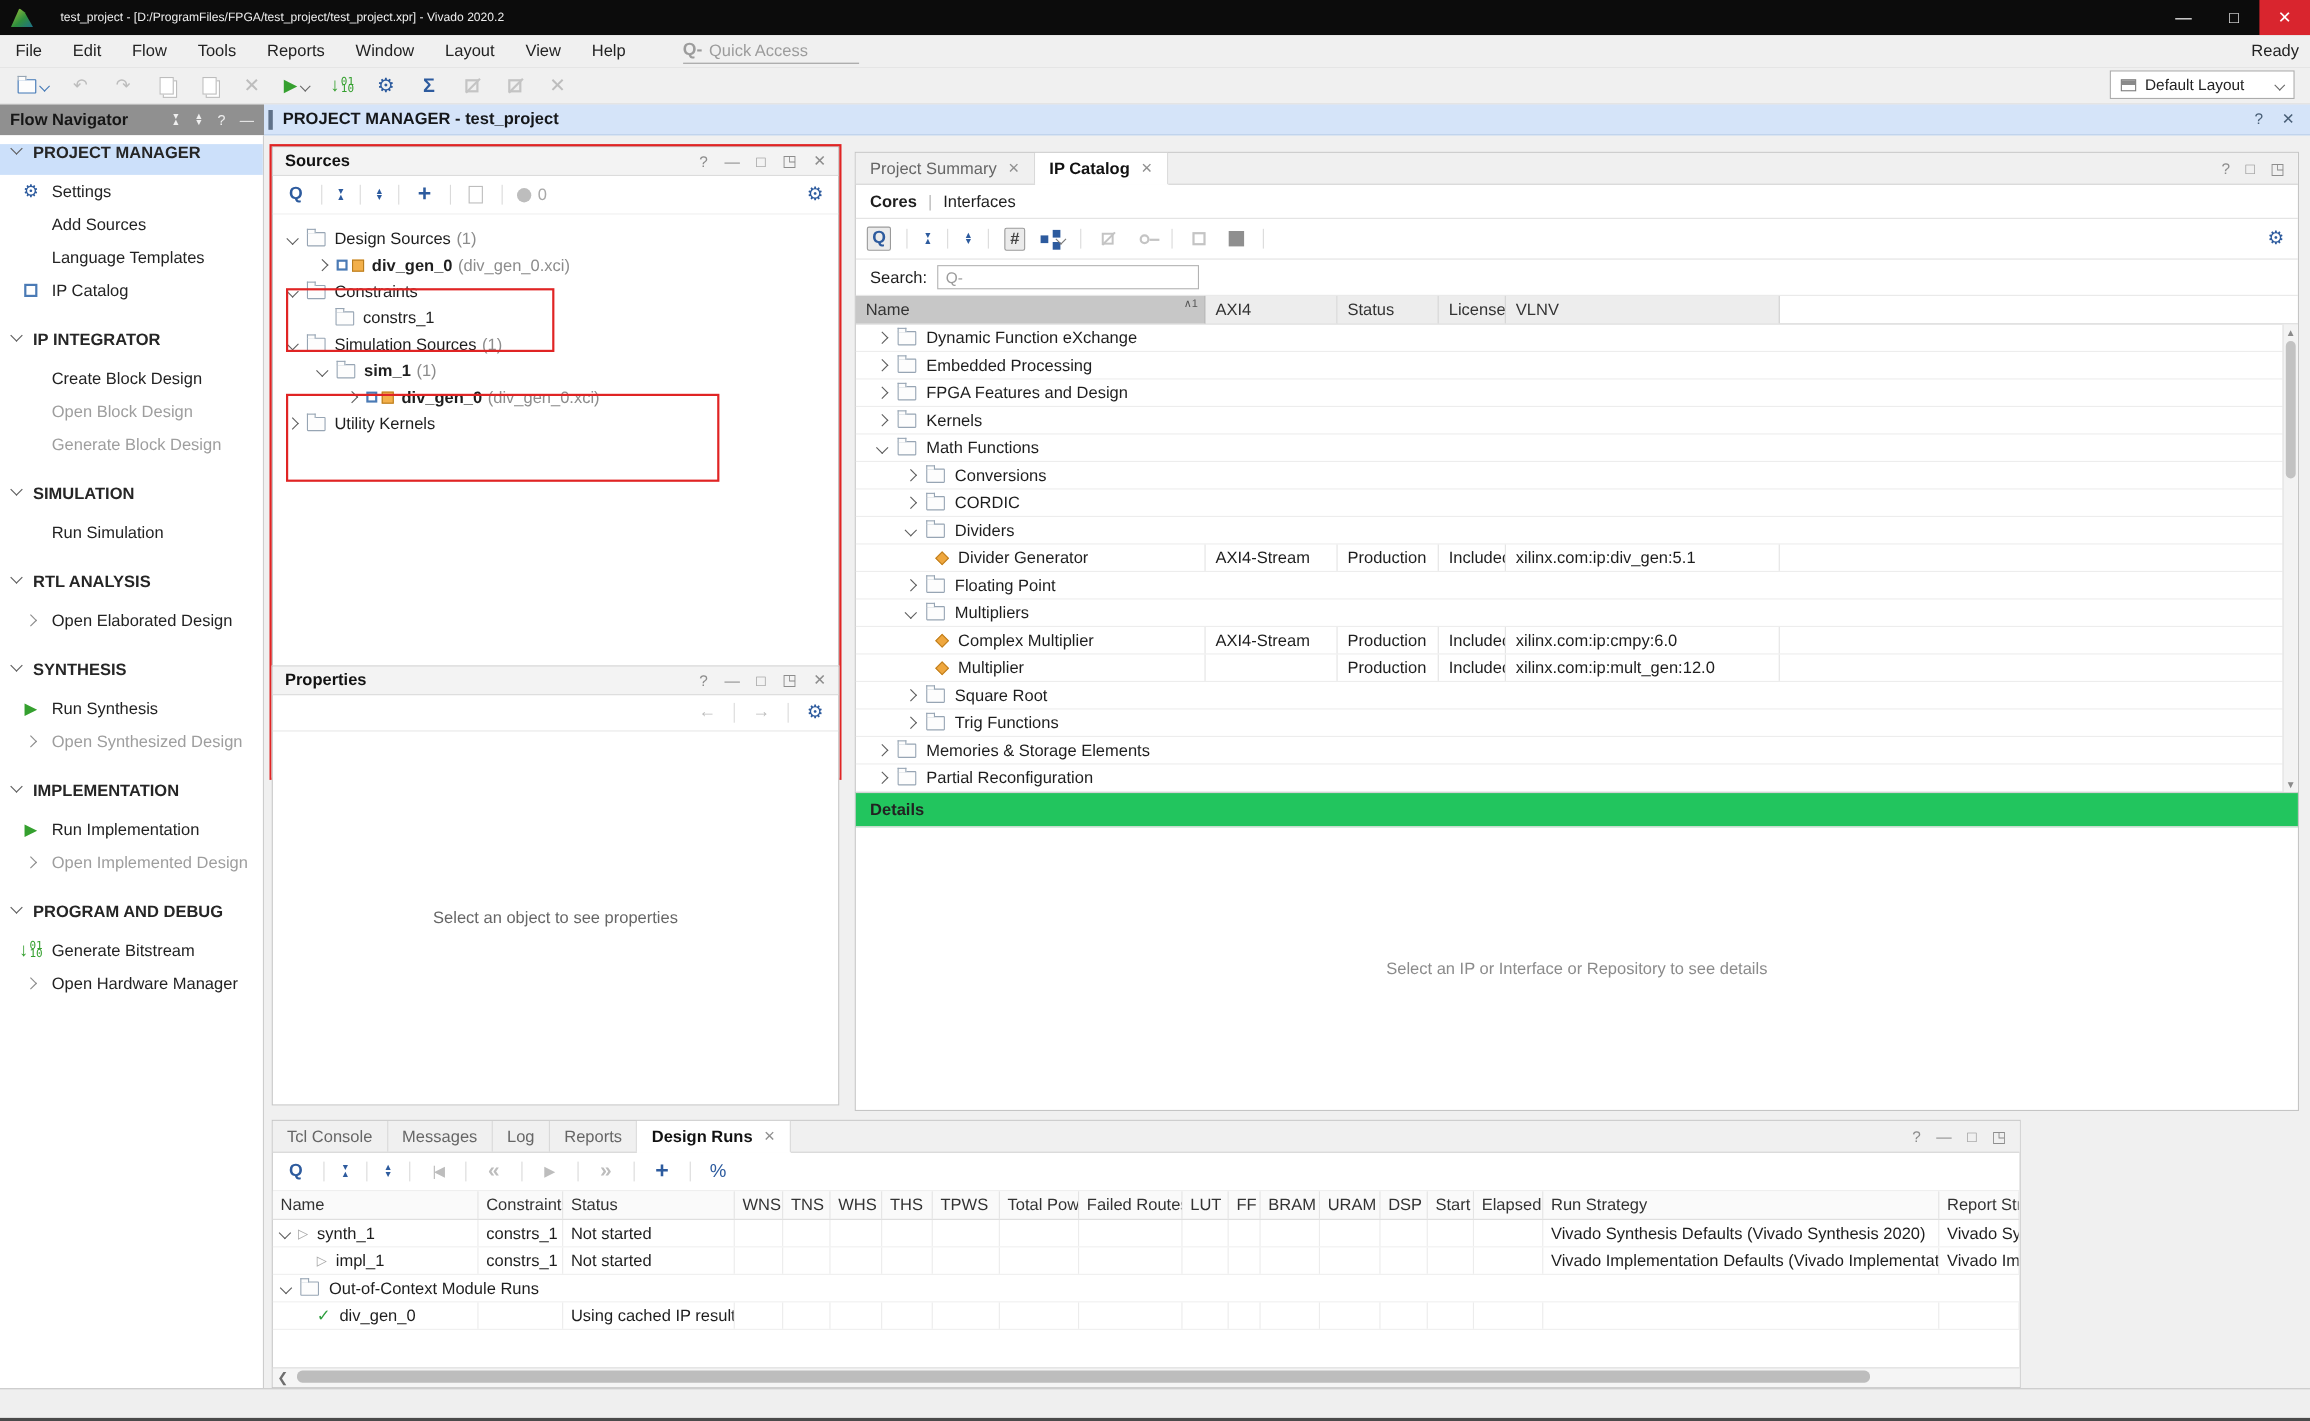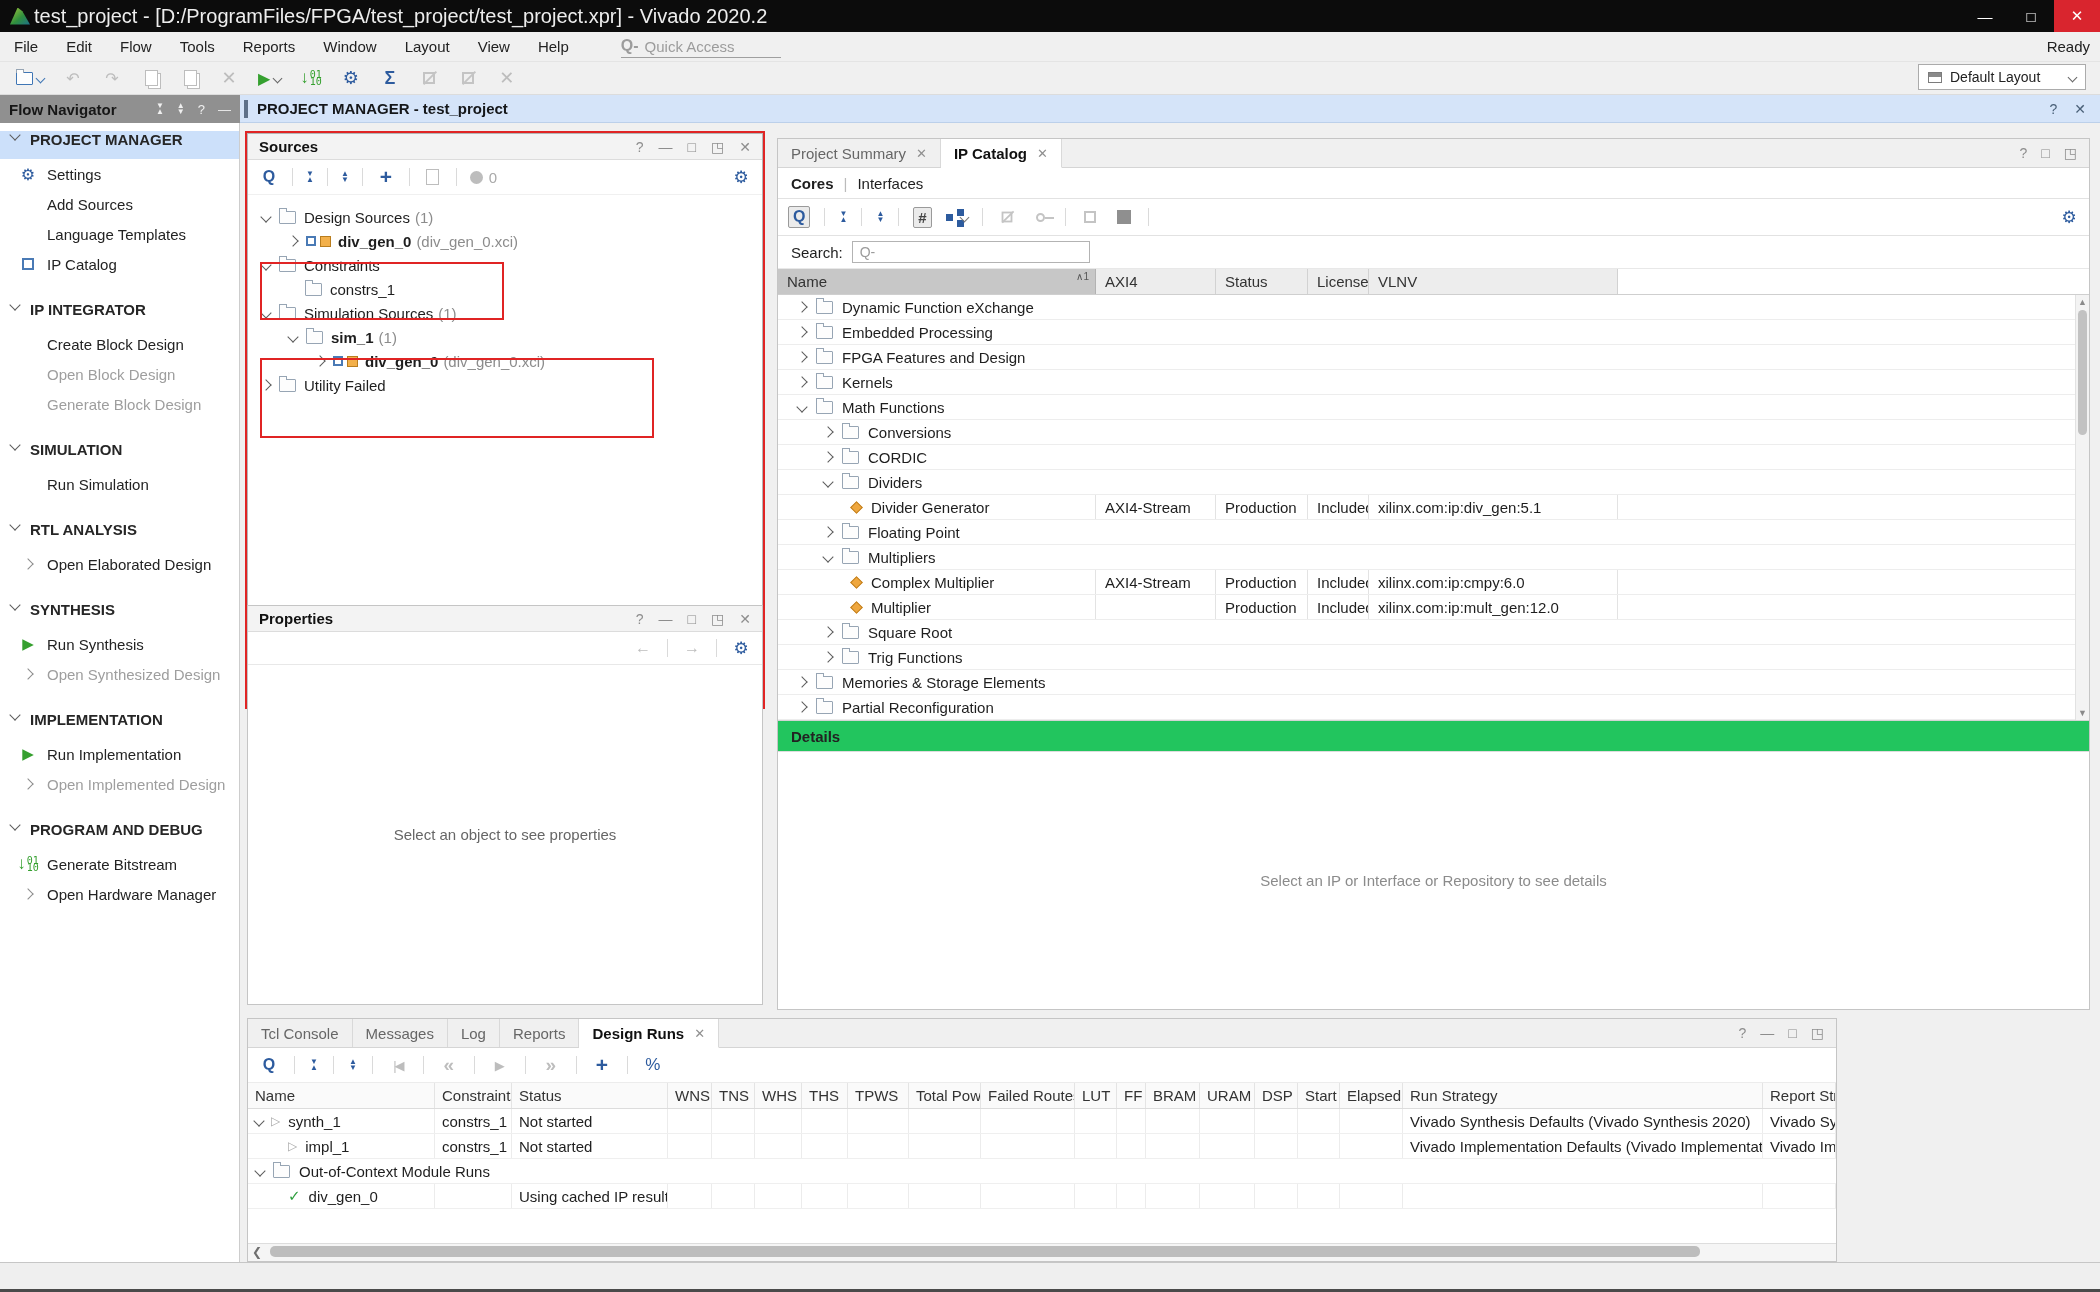--- a/index.html
+++ b/index.html
@@ -5,21 +5,21 @@
 html,body{margin:0;padding:0}
 .app{position:relative;width:2100px;height:1292px;background:#f0f0f0;overflow:hidden;
      font-family:"Liberation Sans","DejaVu Sans",sans-serif;font-size:15px;color:#1e1e1e}
 
 
 .titlebar{position:absolute;left:0;top:0;width:2100px;height:32px;background:#0c0c0c;
           display:flex;align-items:center;color:#ededed}
 .logo{margin-left:10px;width:20px;height:17px;flex:none;
       background:linear-gradient(140deg,#a3c53a,#2f8f3e 55%,#1d6f8c);
       clip-path:polygon(0 100%,38% 0,62% 22%,100% 100%)}
-.title{margin-left:4px;font-size:20px;white-space:nowrap}
+.title{margin-left:25px;font-size:11px;white-space:nowrap}
 .win-btns{margin-left:auto;display:flex;height:100%}
 .wbtn{width:46px;display:flex;align-items:center;justify-content:center;font-size:15px;color:#fff}
 .wbtn.close{background:#d9252e}
 
 
 .menubar{position:absolute;left:0;top:32px;width:2100px;height:30px;background:#f0f0f0;
          display:flex;align-items:center;border-bottom:1px solid #e4e4e4;box-sizing:border-box}
 .menu-item{padding:0 14px;color:#222;white-space:nowrap}
 .qa-box{margin-left:38px;width:160px;height:22px;border-bottom:1px solid #9f9f9f;
         display:flex;align-items:center;gap:6px;color:#9c9c9c}
@@ -492,21 +492,21 @@
           <span class="srcip">
             <span class="chip"></span>
             <span class="osq"></span>
           </span>
           <span class="lbl b">div_gen_0</span>
           <span class="sfx">(div_gen_0.xci)</span>
         </div>
       <div class="s-row" style="padding-left:14px">
           <span class="ch r"></span>
           <span class="fold"></span>
-          <span class="lbl">Utility Failed</span>
+          <span class="lbl">Utility Kernels</span>
         </div>
       <div class="rb" style="left:12px;top:67px;width:240px;height:54px"></div>
       <div class="rb" style="left:12px;top:163px;width:390px;height:76px"></div>
     </div>
     <div class="s-tabs">
       <span class="s-tab active">Hierarchy</span>
       <span class="s-tab">IP Sources</span>
       <span class="s-tab">Libraries</span>
       <span class="s-tab">Compile Order</span>
     </div>

